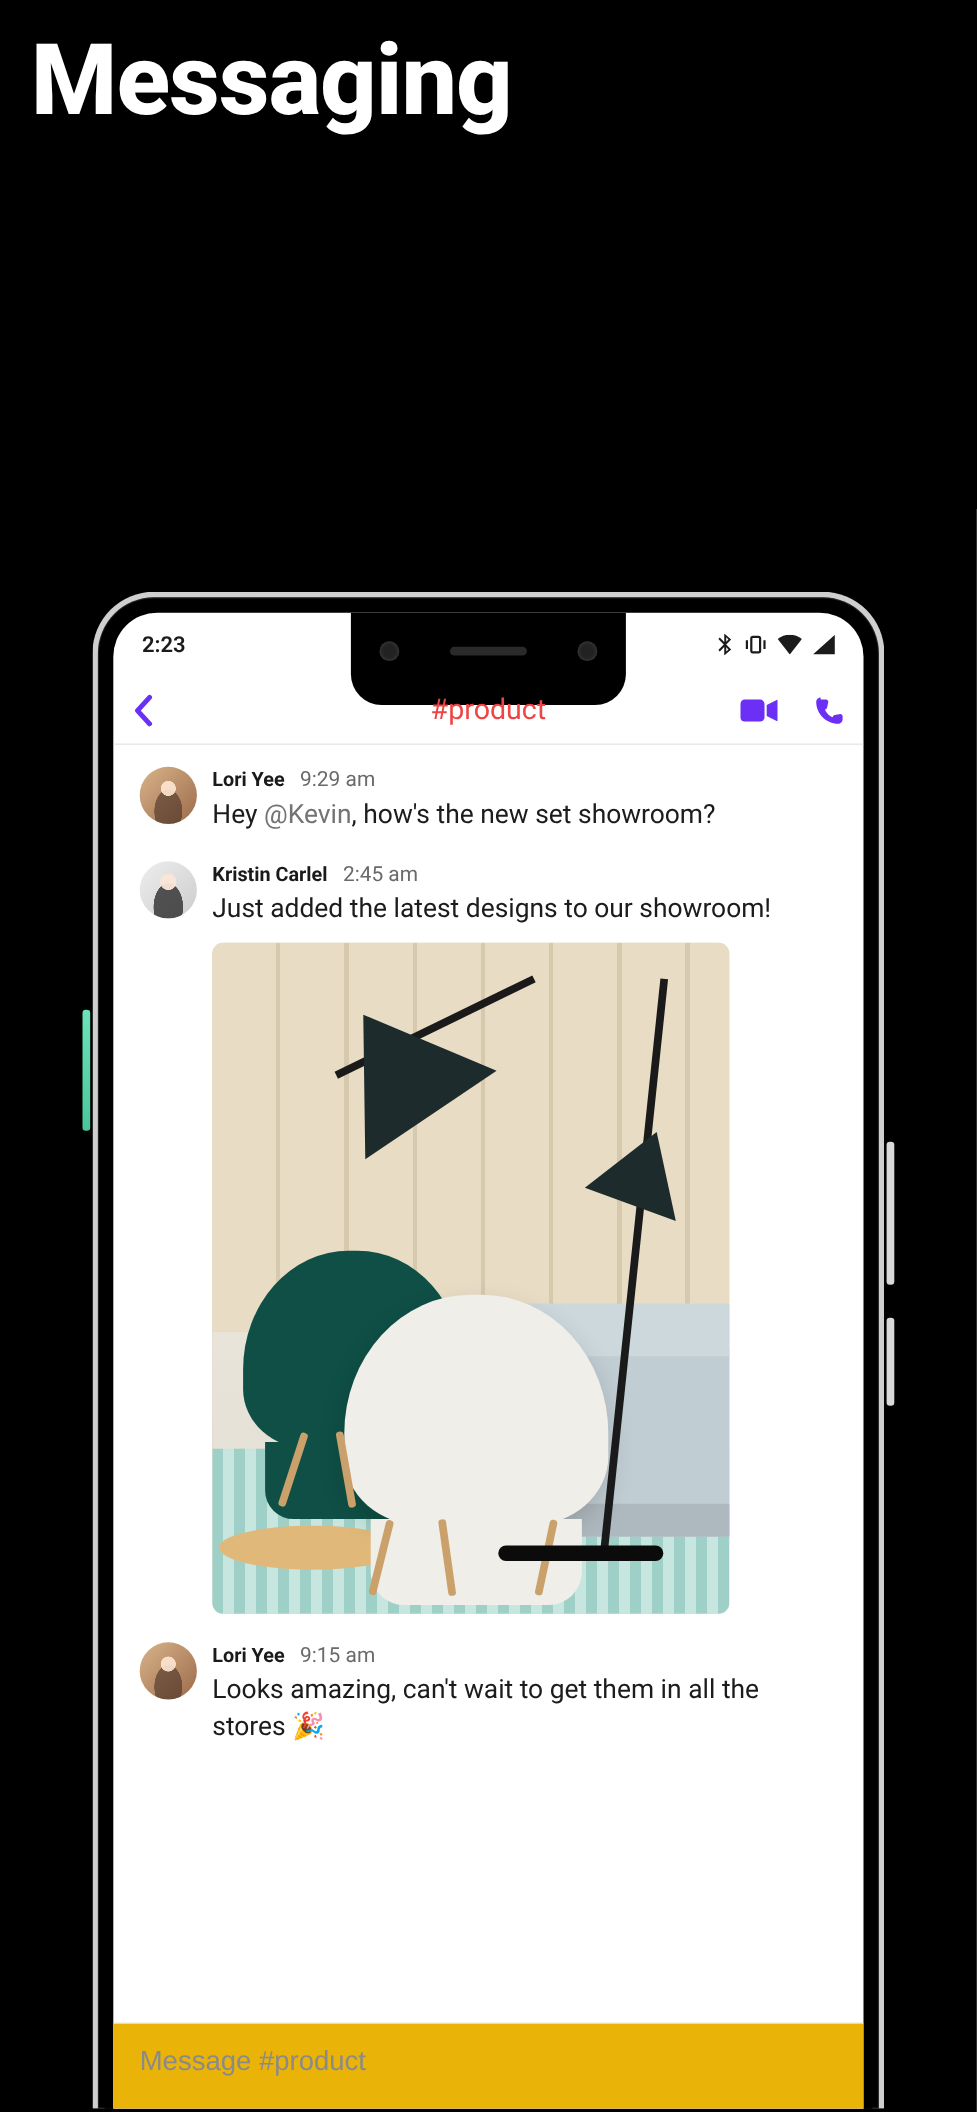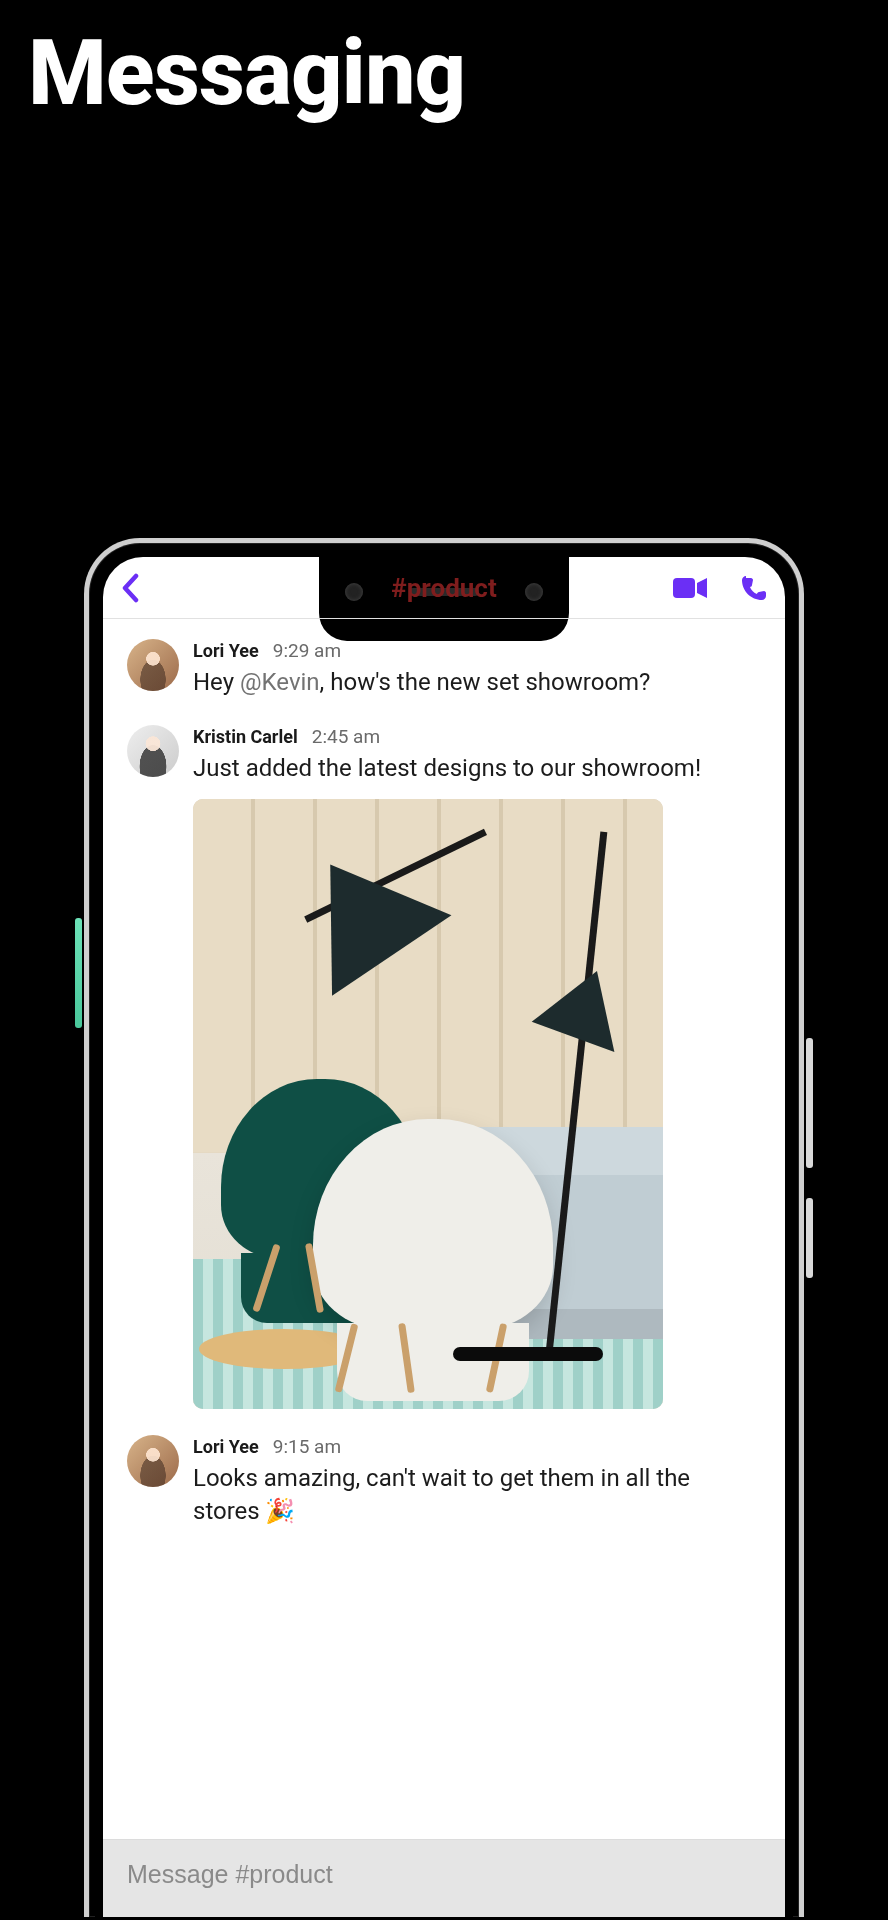--- a/index.html
+++ b/index.html
@@ -98,22 +98,22 @@
   .app-header {
     height: 62px;
     display:flex;
     align-items:center;
     justify-content: center;
     position: relative;
     border-bottom: 1px solid #e1e1e1;
   }
   .channel-title {
     font-size: 26px;
-    font-weight: 700;
-    color:#7f1d1d;
+    font-weight: 400;
+    color:#ef4444;
   }
   .hdr-left, .hdr-right {
     position:absolute;
     top:0; bottom:0;
     display:flex; align-items:center;
   }
   .hdr-left { left: 18px; }
   .hdr-right { right: 18px; gap: 34px; }
   .icon-btn { display:inline-flex; align-items:center; justify-content:center; cursor:pointer; }
 
@@ -190,21 +190,21 @@
   .wl3{left:300px;bottom:16px;transform:rotate(12deg);}
   .wl4{left:70px;bottom:96px;transform:rotate(18deg);}
   .wl5{left:118px;bottom:96px;transform:rotate(-10deg);}
 
   
   .composer {
     position:absolute;
     left:0; right:0; bottom:0;
     border-top:1px solid #dcdcdc;
     padding: 20px 24px 28px 24px;
-    background:#e5e5e5;
+    background:#eab308;
   }
   .composer input {
     border:none; outline:none;
     font-size:25px; color:#333; width:100%;
     background:transparent;
   }
   .composer input::placeholder{ color:#8a8a8a; }
 
   
   .side-btn{position:absolute;background:#d9d9d9;border-radius:3px;}
@@ -227,20 +227,39 @@
   <div class="phone-outer">
     <div class="phone-inner">
       <div class="screen">
 
         <div class="notch">
           <div class="cam"></div>
           <div class="speaker"></div>
           <div class="cam"></div>
         </div>
 
+        <div class="statusbar">
+          <span>2:23</span>
+          <div class="status-icons">
+            <svg width="14" height="20" viewBox="0 0 14 20">
+                <path d="M6 0v8.5L1.5 4 0 5.5 5.5 11 0 16.5 1.5 18 6 13.5V22l7-6-5-5 5-5-7-6zm2 3.8L10.2 6 8 8.2V3.8zm0 10L10.2 16 8 18.2v-4.4z" fill="#1b1b1b" transform="scale(0.9)"></path>
+              </svg>
+            <svg width="20" height="20" viewBox="0 0 20 20">
+                <rect x="6" y="3" width="8" height="14" rx="1.5" fill="none" stroke="#1b1b1b" stroke-width="2"></rect>
+                <line x1="2" y1="6" x2="2" y2="14" stroke="#1b1b1b" stroke-width="2"></line>
+                <line x1="18" y1="6" x2="18" y2="14" stroke="#1b1b1b" stroke-width="2"></line>
+              </svg>
+            <svg width="22" height="18" viewBox="0 0 22 18">
+                <path d="M11 18L22 4C16 -1.3 6 -1.3 0 4L11 18z" fill="#1b1b1b"></path>
+              </svg>
+            <svg width="20" height="18" viewBox="0 0 20 18">
+                <path d="M0 18L20 18 20 0z" fill="#1b1b1b"></path>
+              </svg>
+          </div>
+        </div>
 
         <div class="app-header">
           <div class="hdr-left">
             <span class="icon-btn">
               <svg width="20" height="30" viewBox="0 0 20 30">
                   <polyline points="15,3 4,15 15,27" fill="none" stroke="#6b2ff5" stroke-width="4.5" stroke-linecap="round" stroke-linejoin="round"></polyline>
                 </svg>
             </span>
           </div>
           <div class="channel-title">#product</div>

